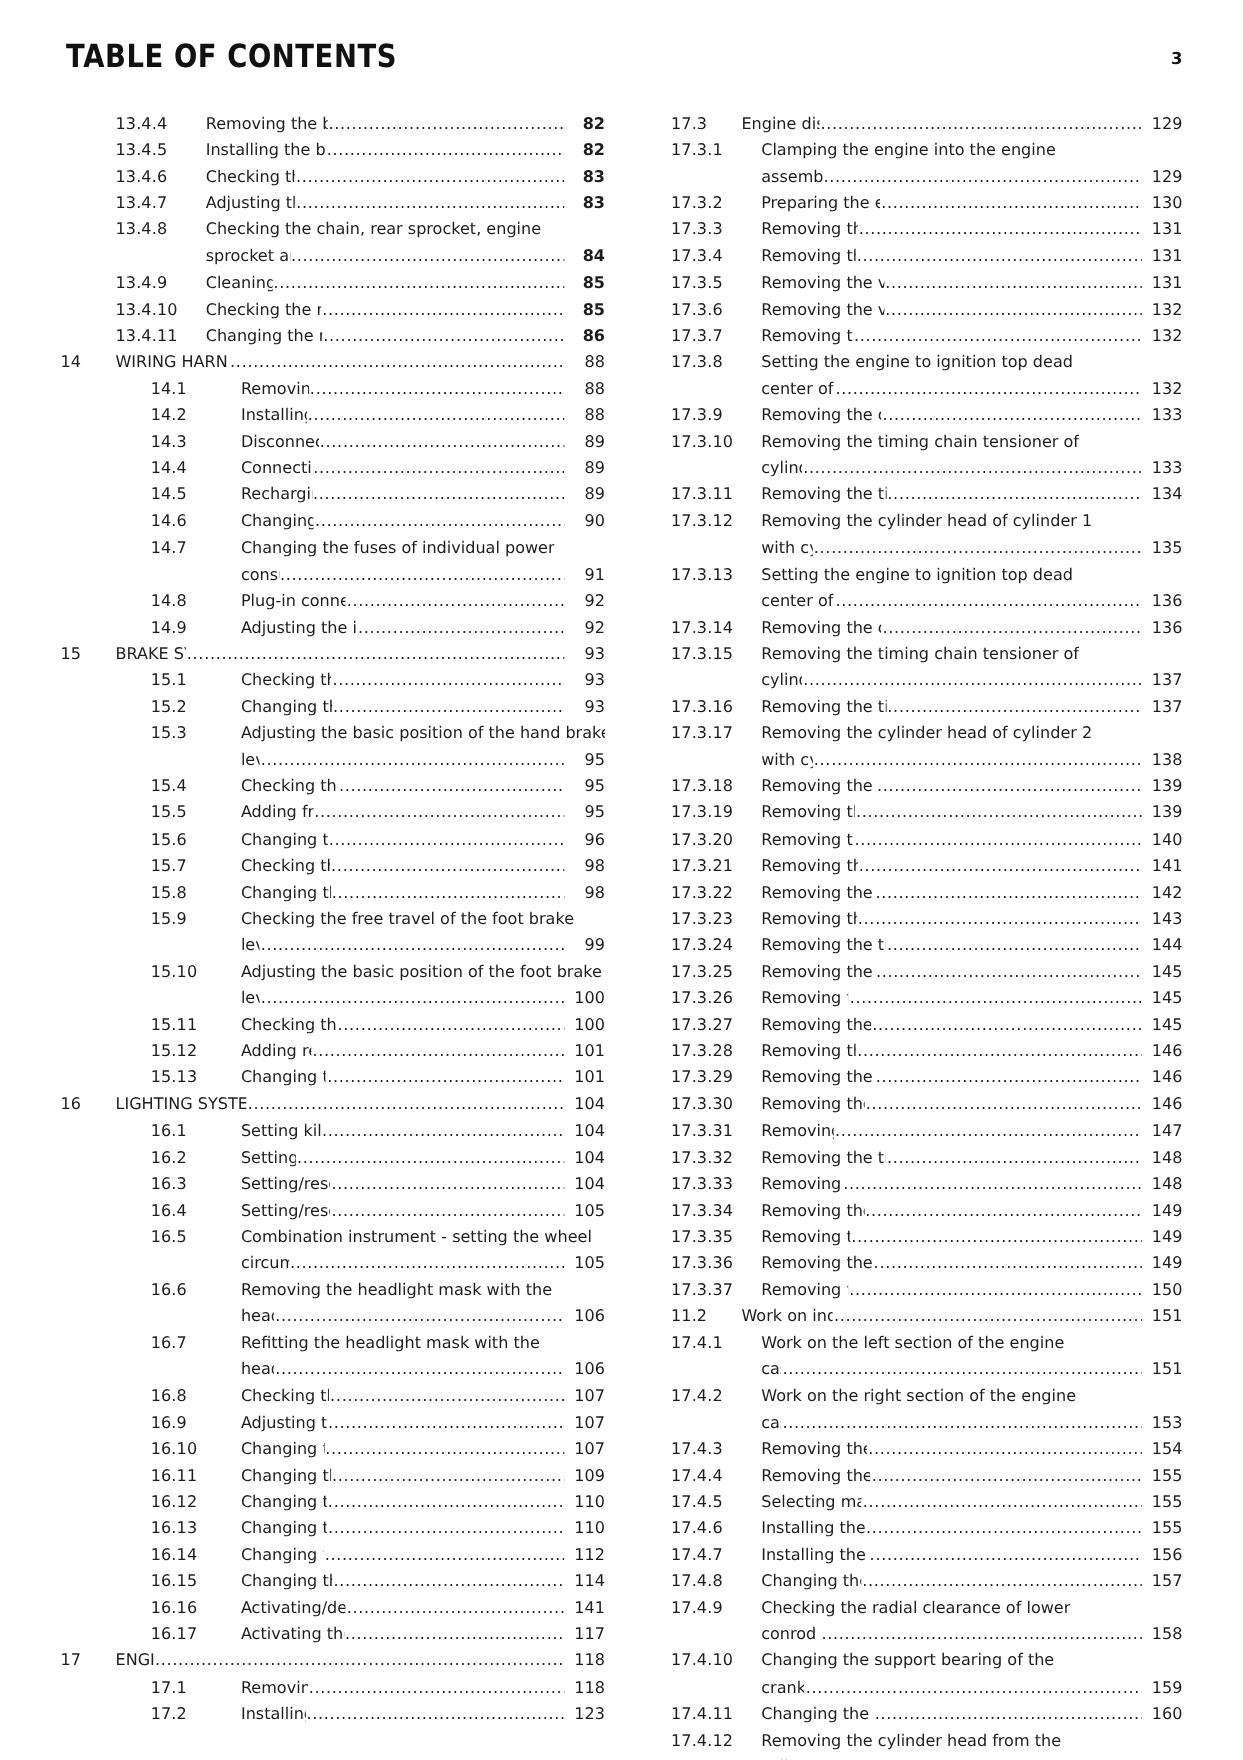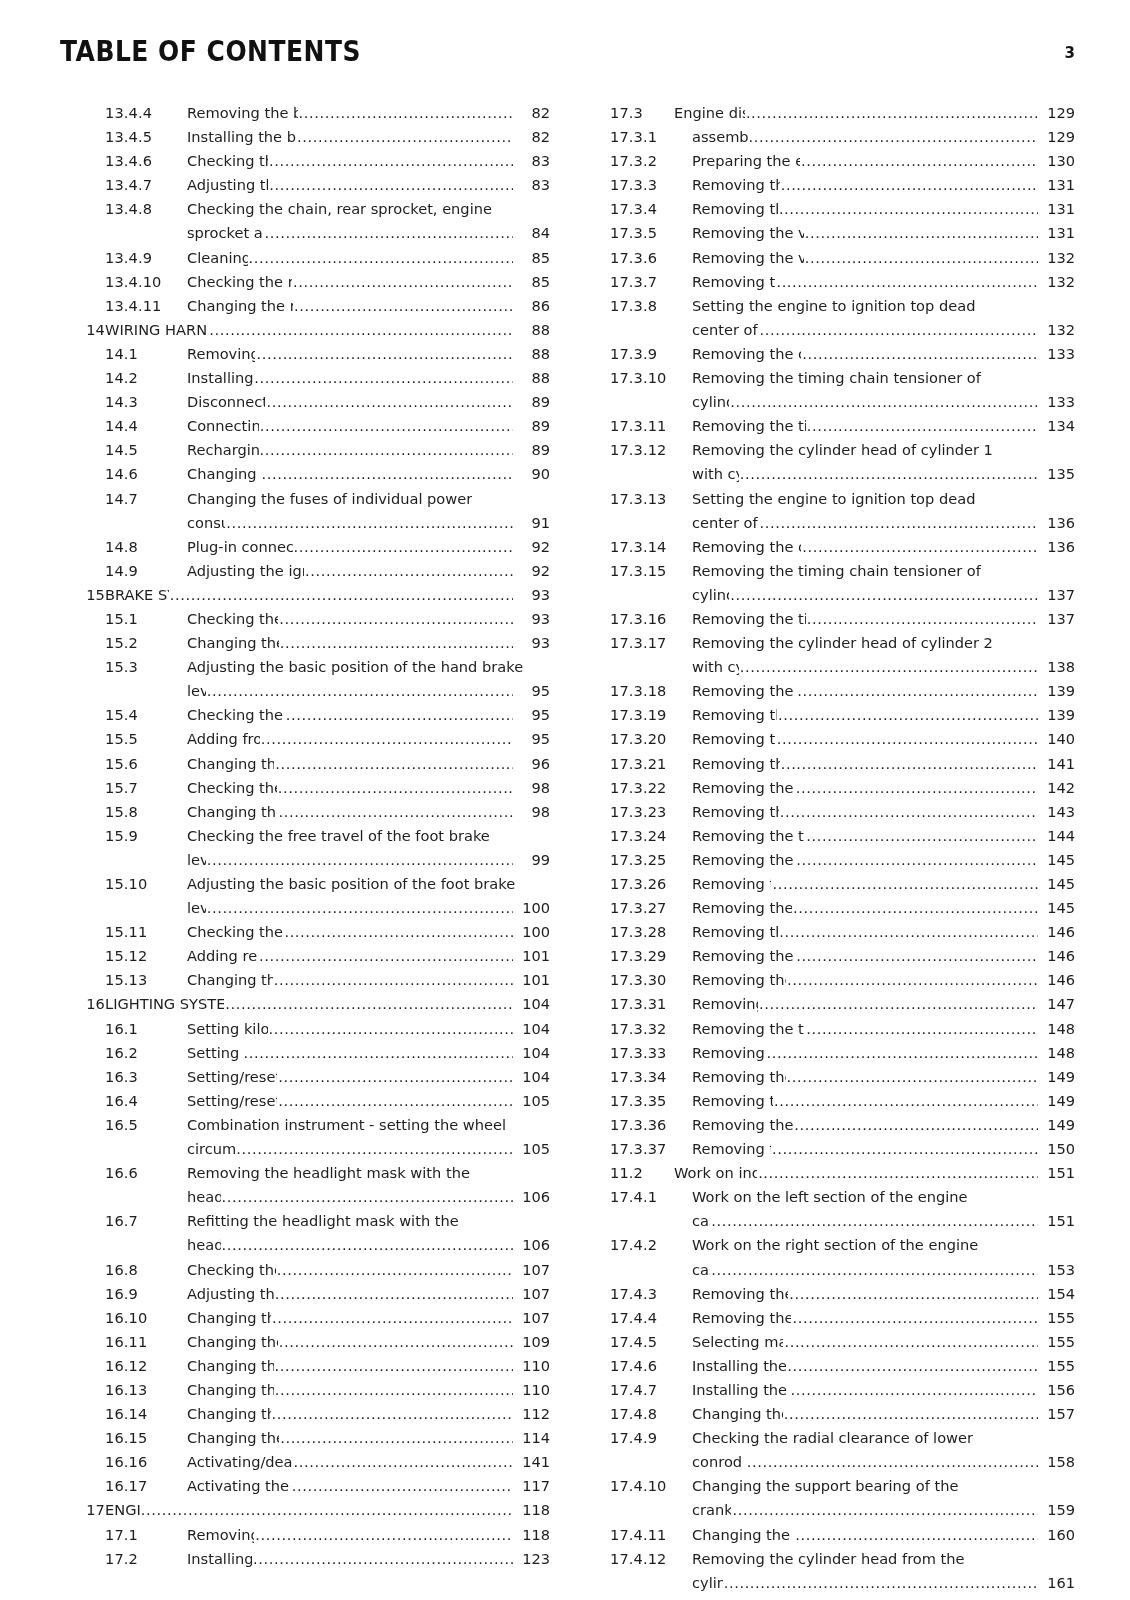--- a/index.html
+++ b/index.html
@@ -123,28 +123,28 @@
     text-align: right;
     font-size: 14.6px;
     padding-left: 2px;
   }
   
   .toc-line.cont {
     width: 100%;
   }
 
   
-  .col-left .lvl1 .toc-num { width: 50px; text-align: right; }
+  .col-left .lvl1 .toc-num { width: 50px; }
   .col-left .lvl1 .toc-page { width: 34px; }
   .col-left .lvl2 { padding-left: 50px; }
-  .col-left .lvl2 .toc-num { width: 82px; }
+  .col-left .lvl2 .toc-num { width: 82px; margin-left: 32px; }
   .col-left .lvl2 .toc-page { width: 34px; }
   .col-left .lvl3 { padding-left: 50px; }
   .col-left .lvl3 .toc-num { width: 82px; }
-  .col-left .lvl3 .toc-page { width: 34px; }
+  .col-left .lvl3 .toc-page { width: 34px; font-weight: bold; }
 
   
   .col-right .lvl2 .toc-num { width: 64px; }
   .col-right .lvl2 .toc-page { width: 34px; }
   .col-right .lvl3 .toc-num { width: 82px; }
   .col-right .lvl3 .toc-page { width: 34px; }
 </style>
 </head>
 <body>
 
@@ -719,20 +719,23 @@
             <div class="toc-line">
               <span class="toc-text">Engine disassembly</span>
               <span class="toc-dots"></span>
               <span class="toc-page">129</span>
             </div>
           </div>
         </div>
         <div class="toc-entry lvl3">
           <div class="toc-num">17.3.1</div>
           <div class="toc-body">
+            <div class="toc-line nolead">
+              <span class="toc-text">Clamping the engine into the engine</span>
+            </div>
             <div class="toc-line cont">
               <span class="toc-text">assembly stand</span>
               <span class="toc-dots"></span>
               <span class="toc-page">129</span>
             </div>
           </div>
         </div>
         <div class="toc-entry lvl3">
           <div class="toc-num">17.3.2</div>
           <div class="toc-body">

